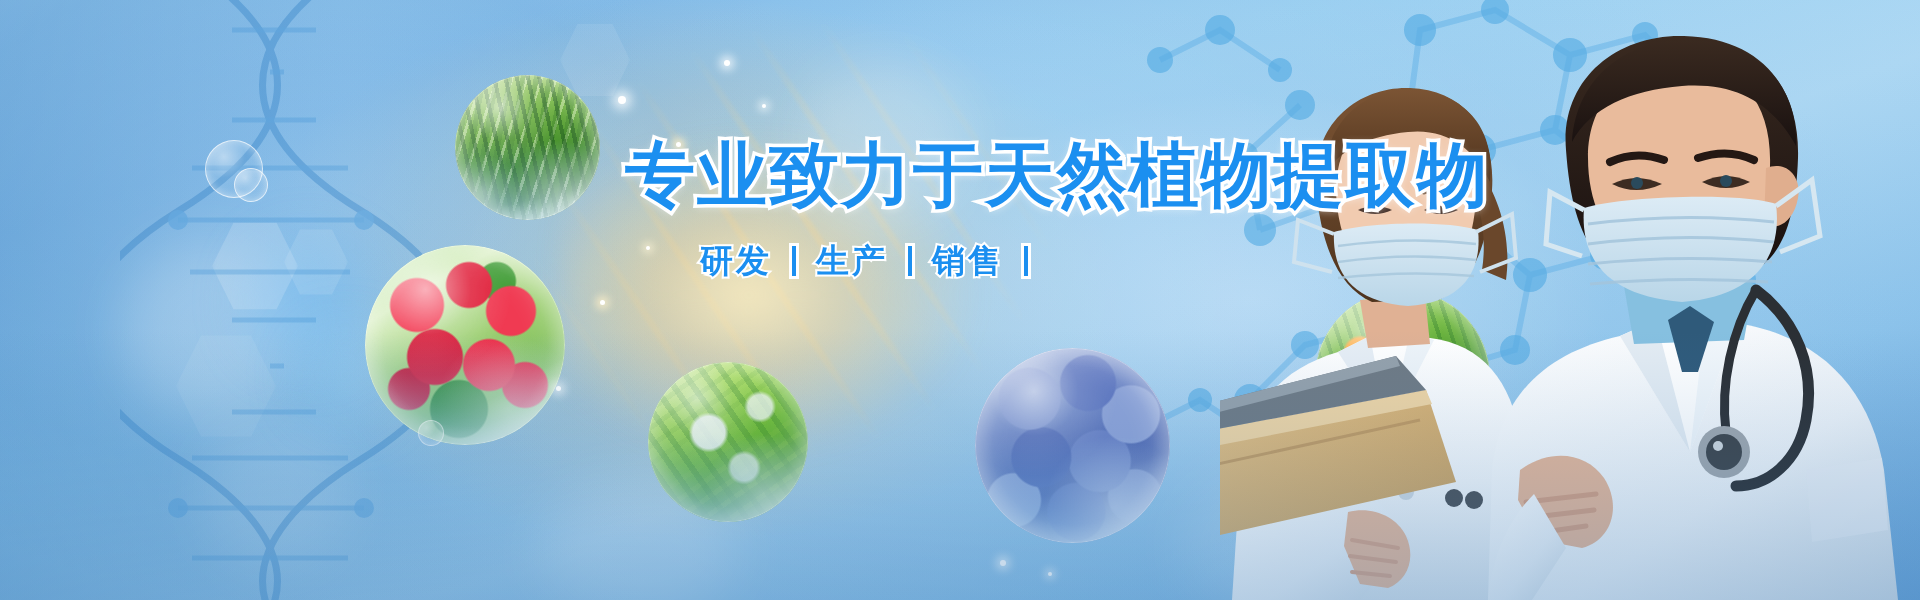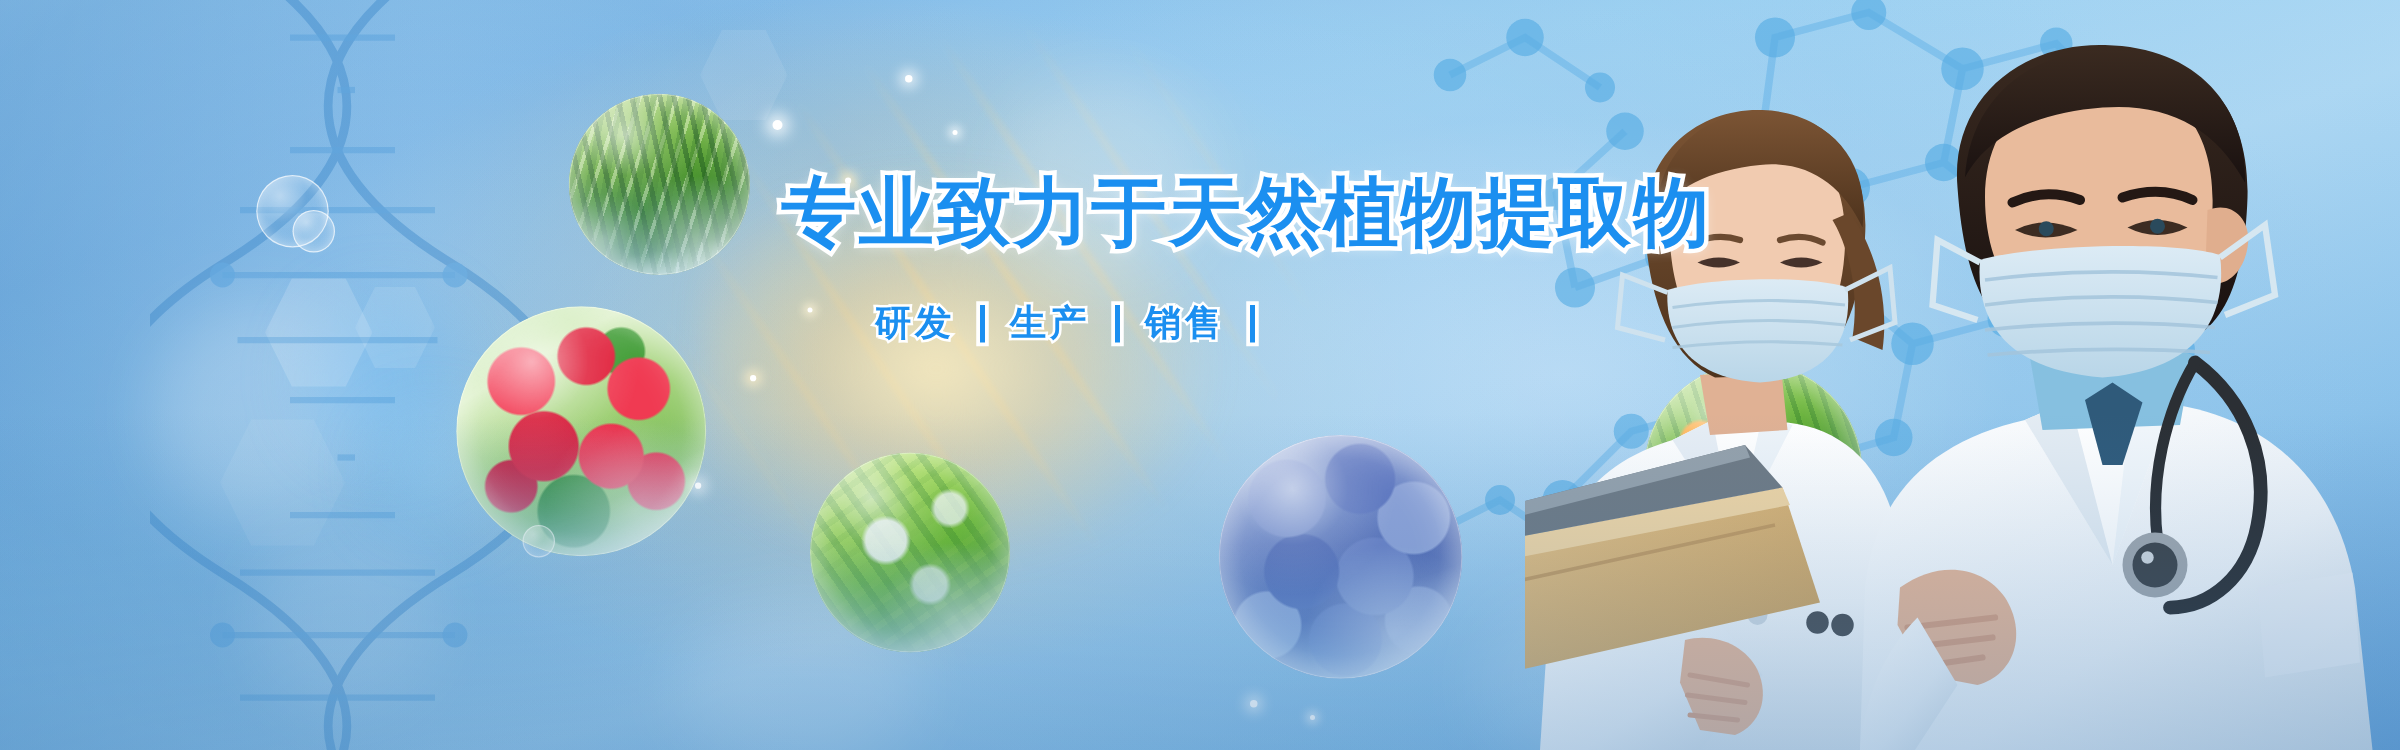--- a/index.html
+++ b/index.html
@@ -151,31 +151,31 @@
   .bubble{
     position:absolute; border-radius:50%;
     border:1.5px solid rgba(255,255,255,0.75);
     background:radial-gradient(circle at 32% 28%, rgba(255,255,255,0.45) 0%, rgba(255,255,255,0.06) 38%, rgba(255,255,255,0) 70%);
     box-shadow:inset 0 0 10px rgba(255,255,255,0.5);
   }
 
   
   .headline{
     position:absolute; left:625px; top:140px;
-    font-size:60px; font-weight:bold; letter-spacing:2px; line-height:1;
+    font-size:70px; font-weight:bold; letter-spacing:2px; line-height:1;
     color:#1b8ff0;
     -webkit-text-stroke:7px #ffffff;
     paint-order:stroke fill;
     text-shadow:0 2px 10px rgba(255,255,255,0.65);
     white-space:nowrap;
   }
   .subline{
     position:absolute; left:700px; top:244px;
     display:flex; align-items:center; gap:20px;
-    font-size:29px; font-weight:bold; letter-spacing:3px; line-height:1;
+    font-size:33px; font-weight:bold; letter-spacing:3px; line-height:1;
     color:#1b8ff0;
     -webkit-text-stroke:4px #ffffff;
     paint-order:stroke fill;
     white-space:nowrap;
   }
   .subline .seg{ display:inline-block; }
   .sep{
     display:inline-block; width:4px; height:30px; background:#1b8ff0;
     box-shadow:0 0 0 3px #ffffff;
     -webkit-text-stroke:0;

